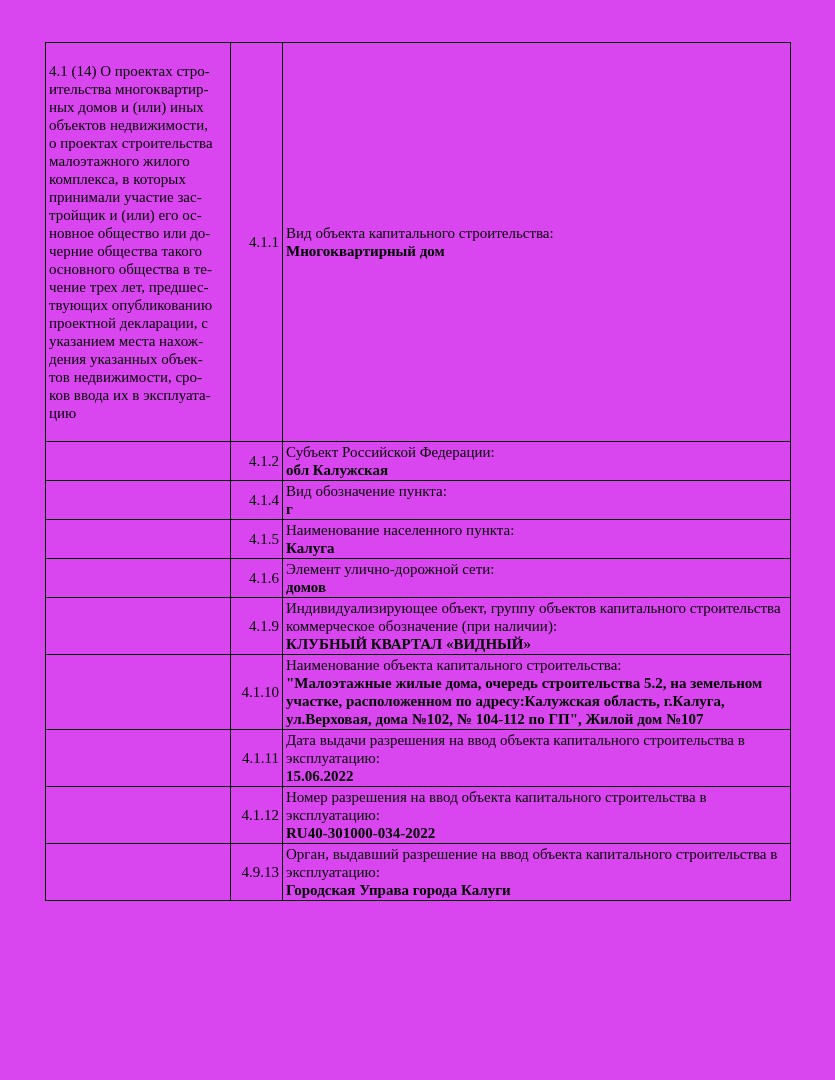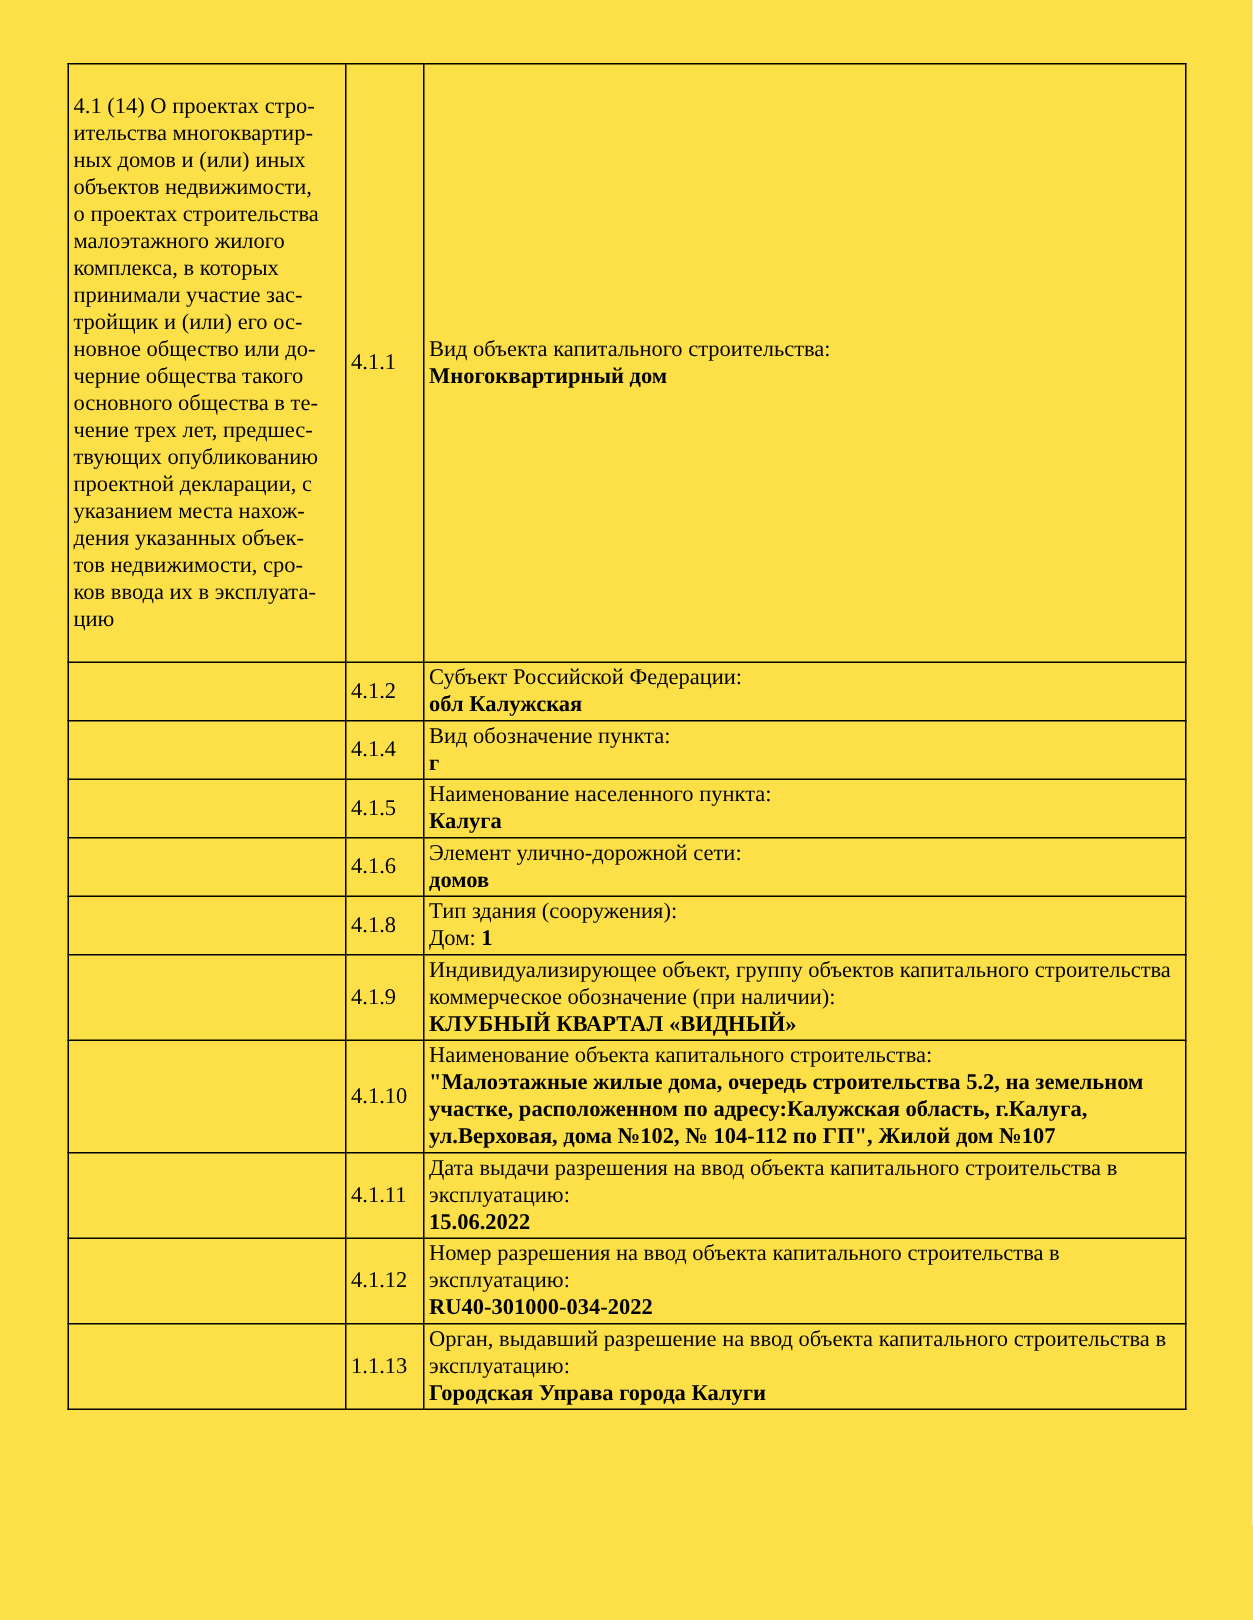--- a/index.html
+++ b/index.html
@@ -12,21 +12,21 @@
     height: 1080px;
     font-family: "Liberation Serif", serif;
     font-size: 15px;
     color: #000000;
     box-sizing: border-box;
   }
   .page {
     position: relative;
     width: 835px;
     height: 1080px;
-    background: #fde047;
+    background: #d946ef;
   }
   table.decl {
     border-collapse: collapse;
     position: absolute;
     left: 45px;
     top: 42px;
     width: 745px;
     table-layout: fixed;
   }
   table.decl td {
@@ -35,20 +35,21 @@
     padding: 1px 3px;
     line-height: 1.2;
   }
   td.c1 {
     vertical-align: top;
     white-space: pre-line;
     padding: 1px 2px 1px 3px;
   }
   td.c2 {
     padding-left: 3px;
+    text-align: right;
   }
   td.c3 {
     padding: 1px 4px 1px 3px;
   }
   .val {
     font-weight: bold;
   }
   .val-line {
     min-height: 0;
   }
@@ -126,28 +127,20 @@
     <tr>
       <td class="c1"></td>
       <td class="c2">4.1.6</td>
       <td class="c3">
         <div>Элемент улично-дорожной сети:</div>
         <div class="val-line"><span></span><span class="val">домов</span></div>
       </td>
     </tr>
 
 
-    <tr>
-      <td class="c1"></td>
-      <td class="c2">4.1.8</td>
-      <td class="c3">
-        <div>Тип здания (сооружения):</div>
-        <div class="val-line"><span>Дом: </span><span class="val">1</span></div>
-      </td>
-    </tr>
 
     <tr>
       <td class="c1"></td>
       <td class="c2">4.1.9</td>
       <td class="c3">
         <div>Индивидуализирующее объект, группу объектов капитального строительства коммерческое обозначение (при наличии):</div>
         <div class="val-line"><span></span><span class="val">КЛУБНЫЙ КВАРТАЛ «ВИДНЫЙ»</span></div>
       </td>
     </tr>
 
@@ -173,21 +166,21 @@
       <td class="c1"></td>
       <td class="c2">4.1.12</td>
       <td class="c3">
         <div>Номер разрешения на ввод объекта капитального строительства в эксплуатацию:</div>
         <div class="val-line"><span></span><span class="val">RU40-301000-034-2022</span></div>
       </td>
     </tr>
 
     <tr>
       <td class="c1"></td>
-      <td class="c2">1.1.13</td>
+      <td class="c2">4.9.13</td>
       <td class="c3">
         <div>Орган, выдавший разрешение на ввод объекта капитального строительства в эксплуатацию:</div>
         <div class="val-line"><span></span><span class="val">Городская Управа города Калуги</span></div>
       </td>
     </tr>
 
   </tbody>
     </table>
 </div>
 

